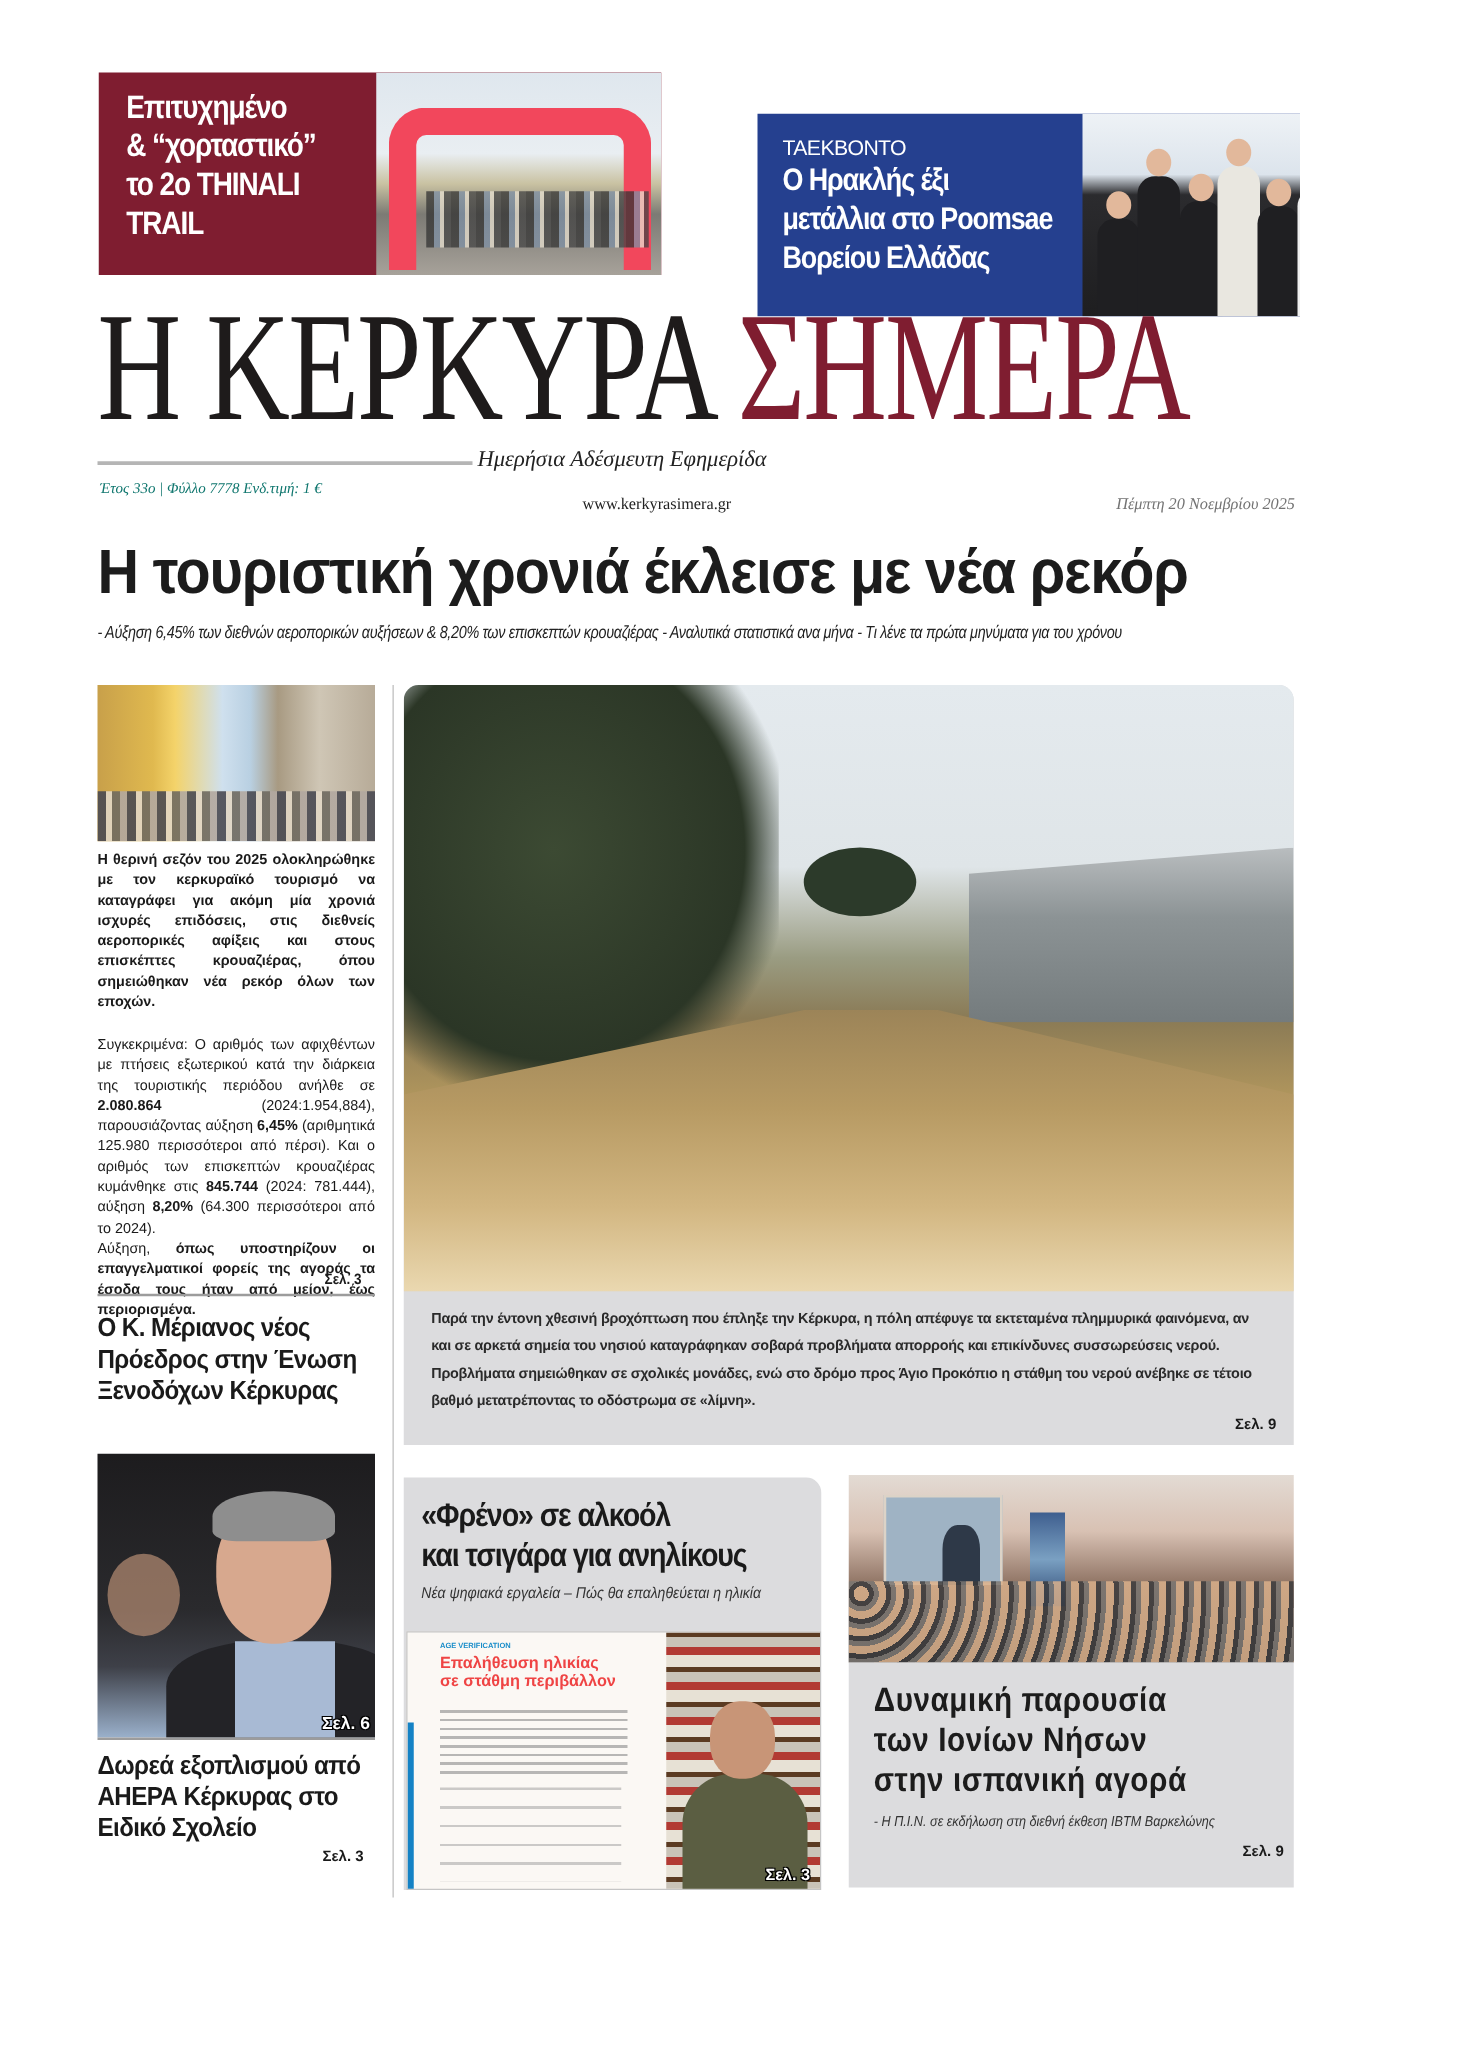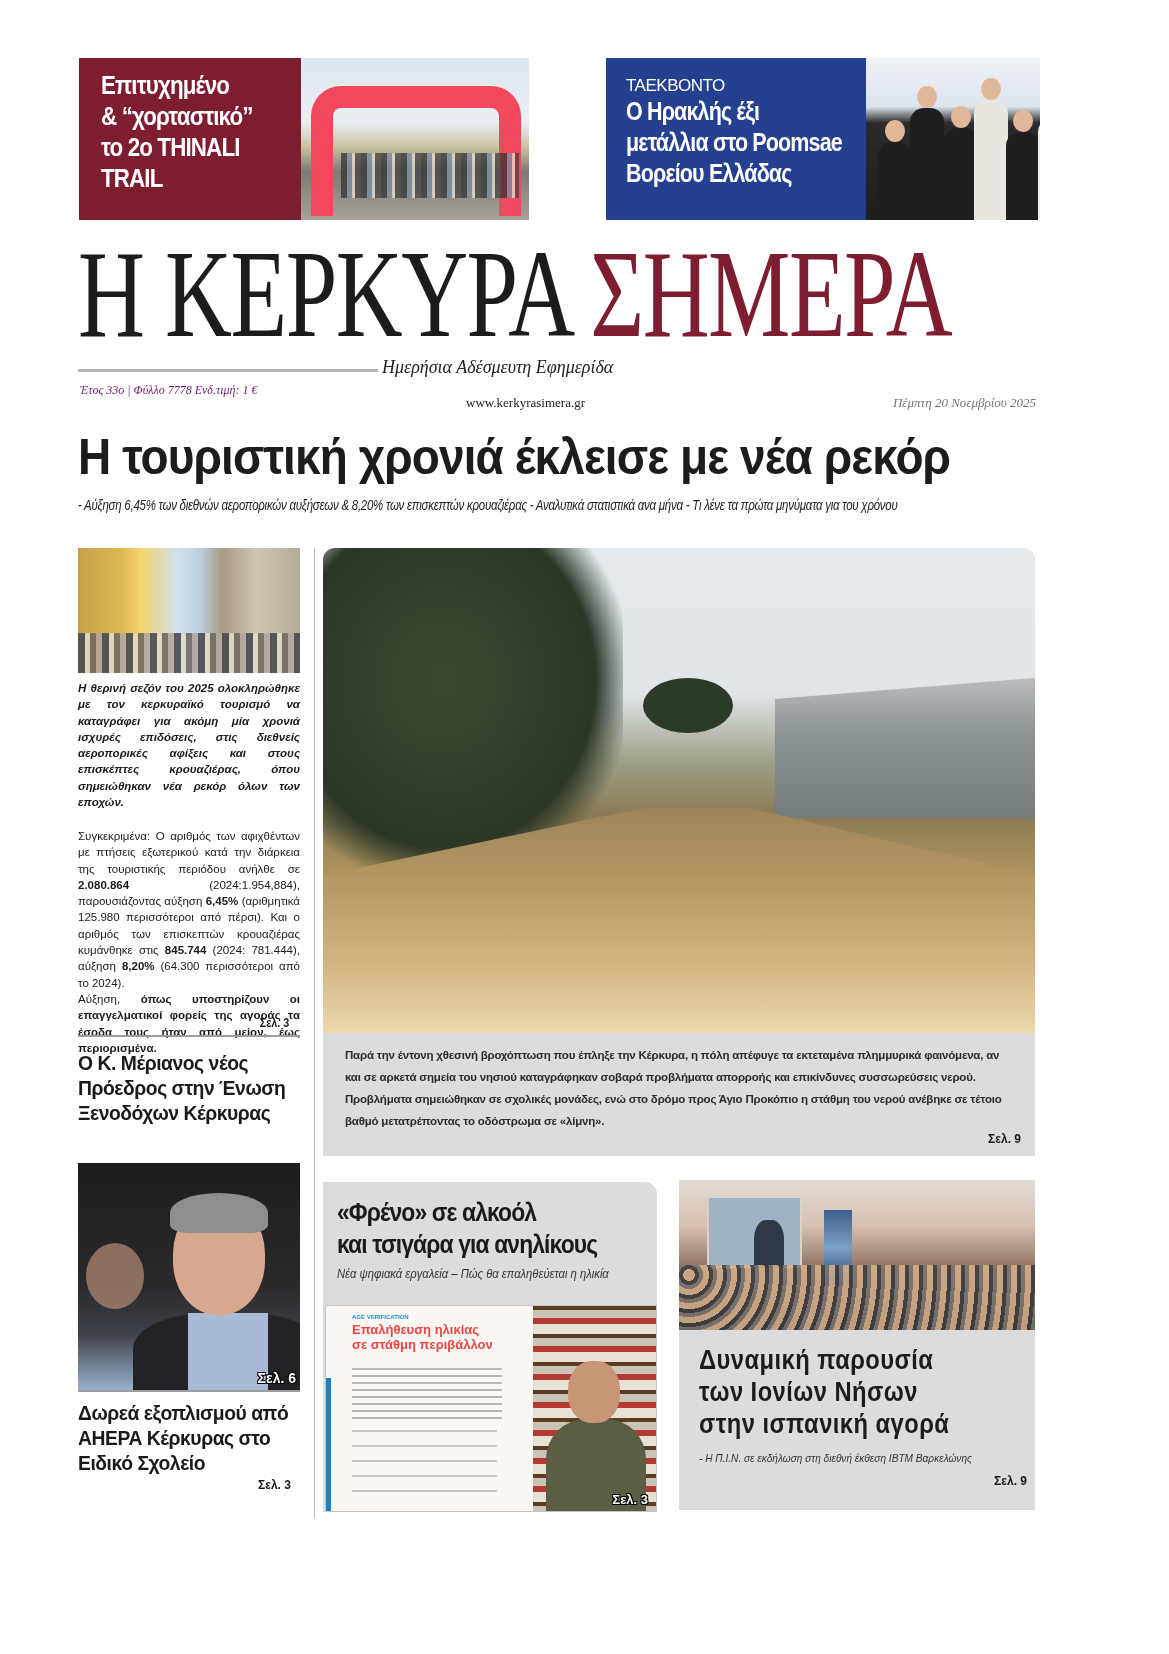--- a/index.html
+++ b/index.html
@@ -2,54 +2,54 @@
 <html><head>
 <meta charset="utf-8">
 <style>
   * { box-sizing: border-box; margin: 0; padding: 0; }
   html, body { width: 1169px; height: 1654px; background: #ffffff; overflow: hidden; }
   body { position: relative; font-family: "Liberation Sans", sans-serif; color: #1a1a1a; }
 
   
   .teaser { position: absolute; top: 58px; height: 162px; display: flex; overflow: hidden; }
   .teaser-left { left: 79px; width: 450px; background: #7f1d30; border-radius: 0 0 0 0; }
-  .teaser-right { left: 606px; width: 434px; background: #25408f; }
+  .teaser-right { left: 606px; width: 434px; background: #25408f; margin-top: 33px; }
   .teaser-text { position: relative; color: #fff; padding: 12px 0 0 22px; }
   .teaser-left .teaser-text { width: 222px; }
   .teaser-right .teaser-text { width: 260px; padding-left: 20px; }
   .teaser-kicker { font-family: "Liberation Sans Narrow", "Liberation Sans", sans-serif; font-size: 17px; letter-spacing: -0.5px; margin-top: 6px; }
   .teaser-title { font-family: "Liberation Sans", sans-serif; font-weight: bold; font-size: 26px; line-height: 31px; letter-spacing: -1px; transform: scaleX(0.86); transform-origin: left; white-space: nowrap; }
   .teaser-right .teaser-title { font-size: 25px; line-height: 31px; }
   .teaser-photo { flex: 1; position: relative; overflow: hidden; }
   .photo-race { background: linear-gradient(180deg, #dfe7ee 0%, #e9eef2 40%, #c9c2a2 55%, #7c7a74 70%, #a7a29a 100%); }
   .arch { position: absolute; border: 22px solid #f2475c; border-bottom: none; border-radius: 30px 30px 0 0; left: 10px; top: 28px; width: 210px; height: 130px; }
   .crowd { position: absolute; left: 40px; right: 10px; top: 95px; height: 45px; background: repeating-linear-gradient(90deg, #333 0 6px, #7d8fa4 6px 11px, #e8e0d0 11px 14px, #444 14px 20px); opacity: .75; }
   .photo-tkd { background: linear-gradient(180deg, #eef2f6 0%, #dce4ec 30%, #2b2b2e 40%, #1e1e20 100%); }
   .kid { position: absolute; bottom: 0; width: 34px; background: #1f1f22; border-radius: 14px 14px 0 0; }
   .kid .face { position: absolute; top: -22px; left: 7px; width: 20px; height: 22px; border-radius: 50%; background: #e2b89b; }
 
   
   .masthead { position: absolute; left: 78px; top: 238px; width: 960px; height: 110px; white-space: nowrap; font-family: "Liberation Serif", serif; font-size: 122px; line-height: 110px; letter-spacing: -2px; transform: scaleX(0.76) scaleY(1.02); transform-origin: left top; }
   .masthead .black { color: #1e1b1b; }
   .masthead .red { color: #7f1d30; }
   .tagline-rule { position: absolute; left: 78px; top: 369px; width: 300px; height: 3px; background: #b5b5b5; }
   .tagline { position: absolute; left: 382px; top: 357px; font-family: "Liberation Serif", serif; font-style: italic; font-size: 18px; color: #222; }
-  .issue-info { position: absolute; left: 80px; top: 383px; font-family: "Liberation Serif", serif; font-style: italic; font-size: 12px; color: #701a75; }
+  .issue-info { position: absolute; left: 80px; top: 383px; font-family: "Liberation Serif", serif; font-style: italic; font-size: 12px; color: #0f766e; }
   .website { position: absolute; left: 466px; top: 395px; font-family: "Liberation Serif", serif; font-size: 13px; color: #222; }
   .date { position: absolute; right: 133px; top: 395px; font-family: "Liberation Serif", serif; font-style: italic; font-size: 13px; color: #737373; }
 
   
   .main-headline { position: absolute; left: 78px; top: 428px; font-family: "Liberation Sans", sans-serif; font-weight: bold; font-size: 50px; letter-spacing: -1px; color: #1c1c1c; white-space: nowrap; transform: scaleX(0.92); transform-origin: left; }
   .main-subline { position: absolute; left: 78px; top: 497px; font-style: italic; font-size: 14px; color: #222; white-space: nowrap; transform: scaleX(0.82); transform-origin: left; letter-spacing: -0.3px; }
 
   
   .col-rule { position: absolute; left: 314px; top: 548px; width: 1px; height: 970px; background: #bdbdbd; }
   .street-photo { position: absolute; left: 78px; top: 548px; width: 222px; height: 125px; background: linear-gradient(90deg, #c8a04a 0%, #e0b94f 20%, #f4d36a 28%, #cfe0ee 45%, #b9d0e2 55%, #a89a82 65%, #cfc6b5 80%, #b7ab98 100%); overflow: hidden; }
   .street-photo .ground { position: absolute; left: 0; right: 0; bottom: 0; height: 40px; background: repeating-linear-gradient(90deg, #4a4a52 0 7px, #e2d7c5 7px 12px, #6f6a60 12px 18px, #b2a8a0 18px 24px); opacity: .9; }
-  .lead-intro { position: absolute; left: 78px; top: 680px; width: 222px; font-weight: bold; font-style: italic; font-size: 11.5px; line-height: 16.3px; text-align: justify; }
+  .lead-intro { position: absolute; left: 78px; top: 680px; width: 222px; font-weight: bold; font-size: 11.5px; line-height: 16.3px; text-align: justify; }
   .lead-body { position: absolute; left: 78px; top: 828px; width: 222px; font-size: 11.5px; line-height: 16.3px; text-align: justify; }
   .lead-body b { font-weight: bold; }
   .lead-page { position: absolute; left: 258px; top: 1016px; font-weight: bold; font-size: 12px; transform: scaleX(0.9); }
   .left-rule { position: absolute; left: 78px; top: 1035px; width: 222px; height: 2px; background: #9c9c9c; }
 
   .merianos-title { position: absolute; left: 78px; top: 1050px; width: 235px; font-weight: bold; font-size: 21px; line-height: 25px; letter-spacing: -0.5px; transform: scaleX(0.92); transform-origin: left; }
   .merianos-photo { position: absolute; left: 78px; top: 1163px; width: 222px; height: 227px; background: linear-gradient(180deg, #1d1c1e 0%, #2a2a2d 55%, #3e4048 75%, #9ab0cb 100%); overflow: hidden; }
   .merianos-photo .head { position: absolute; left: 95px; top: 40px; width: 92px; height: 112px; border-radius: 45% 45% 48% 48%; background: #d7a88e; }
   .merianos-photo .hair { position: absolute; left: 92px; top: 30px; width: 98px; height: 40px; border-radius: 50% 50% 20% 20%; background: #8e8e8e; }
   .merianos-photo .suit { position: absolute; left: 55px; top: 150px; width: 190px; height: 90px; border-radius: 40% 40% 0 0; background: #232327; }

